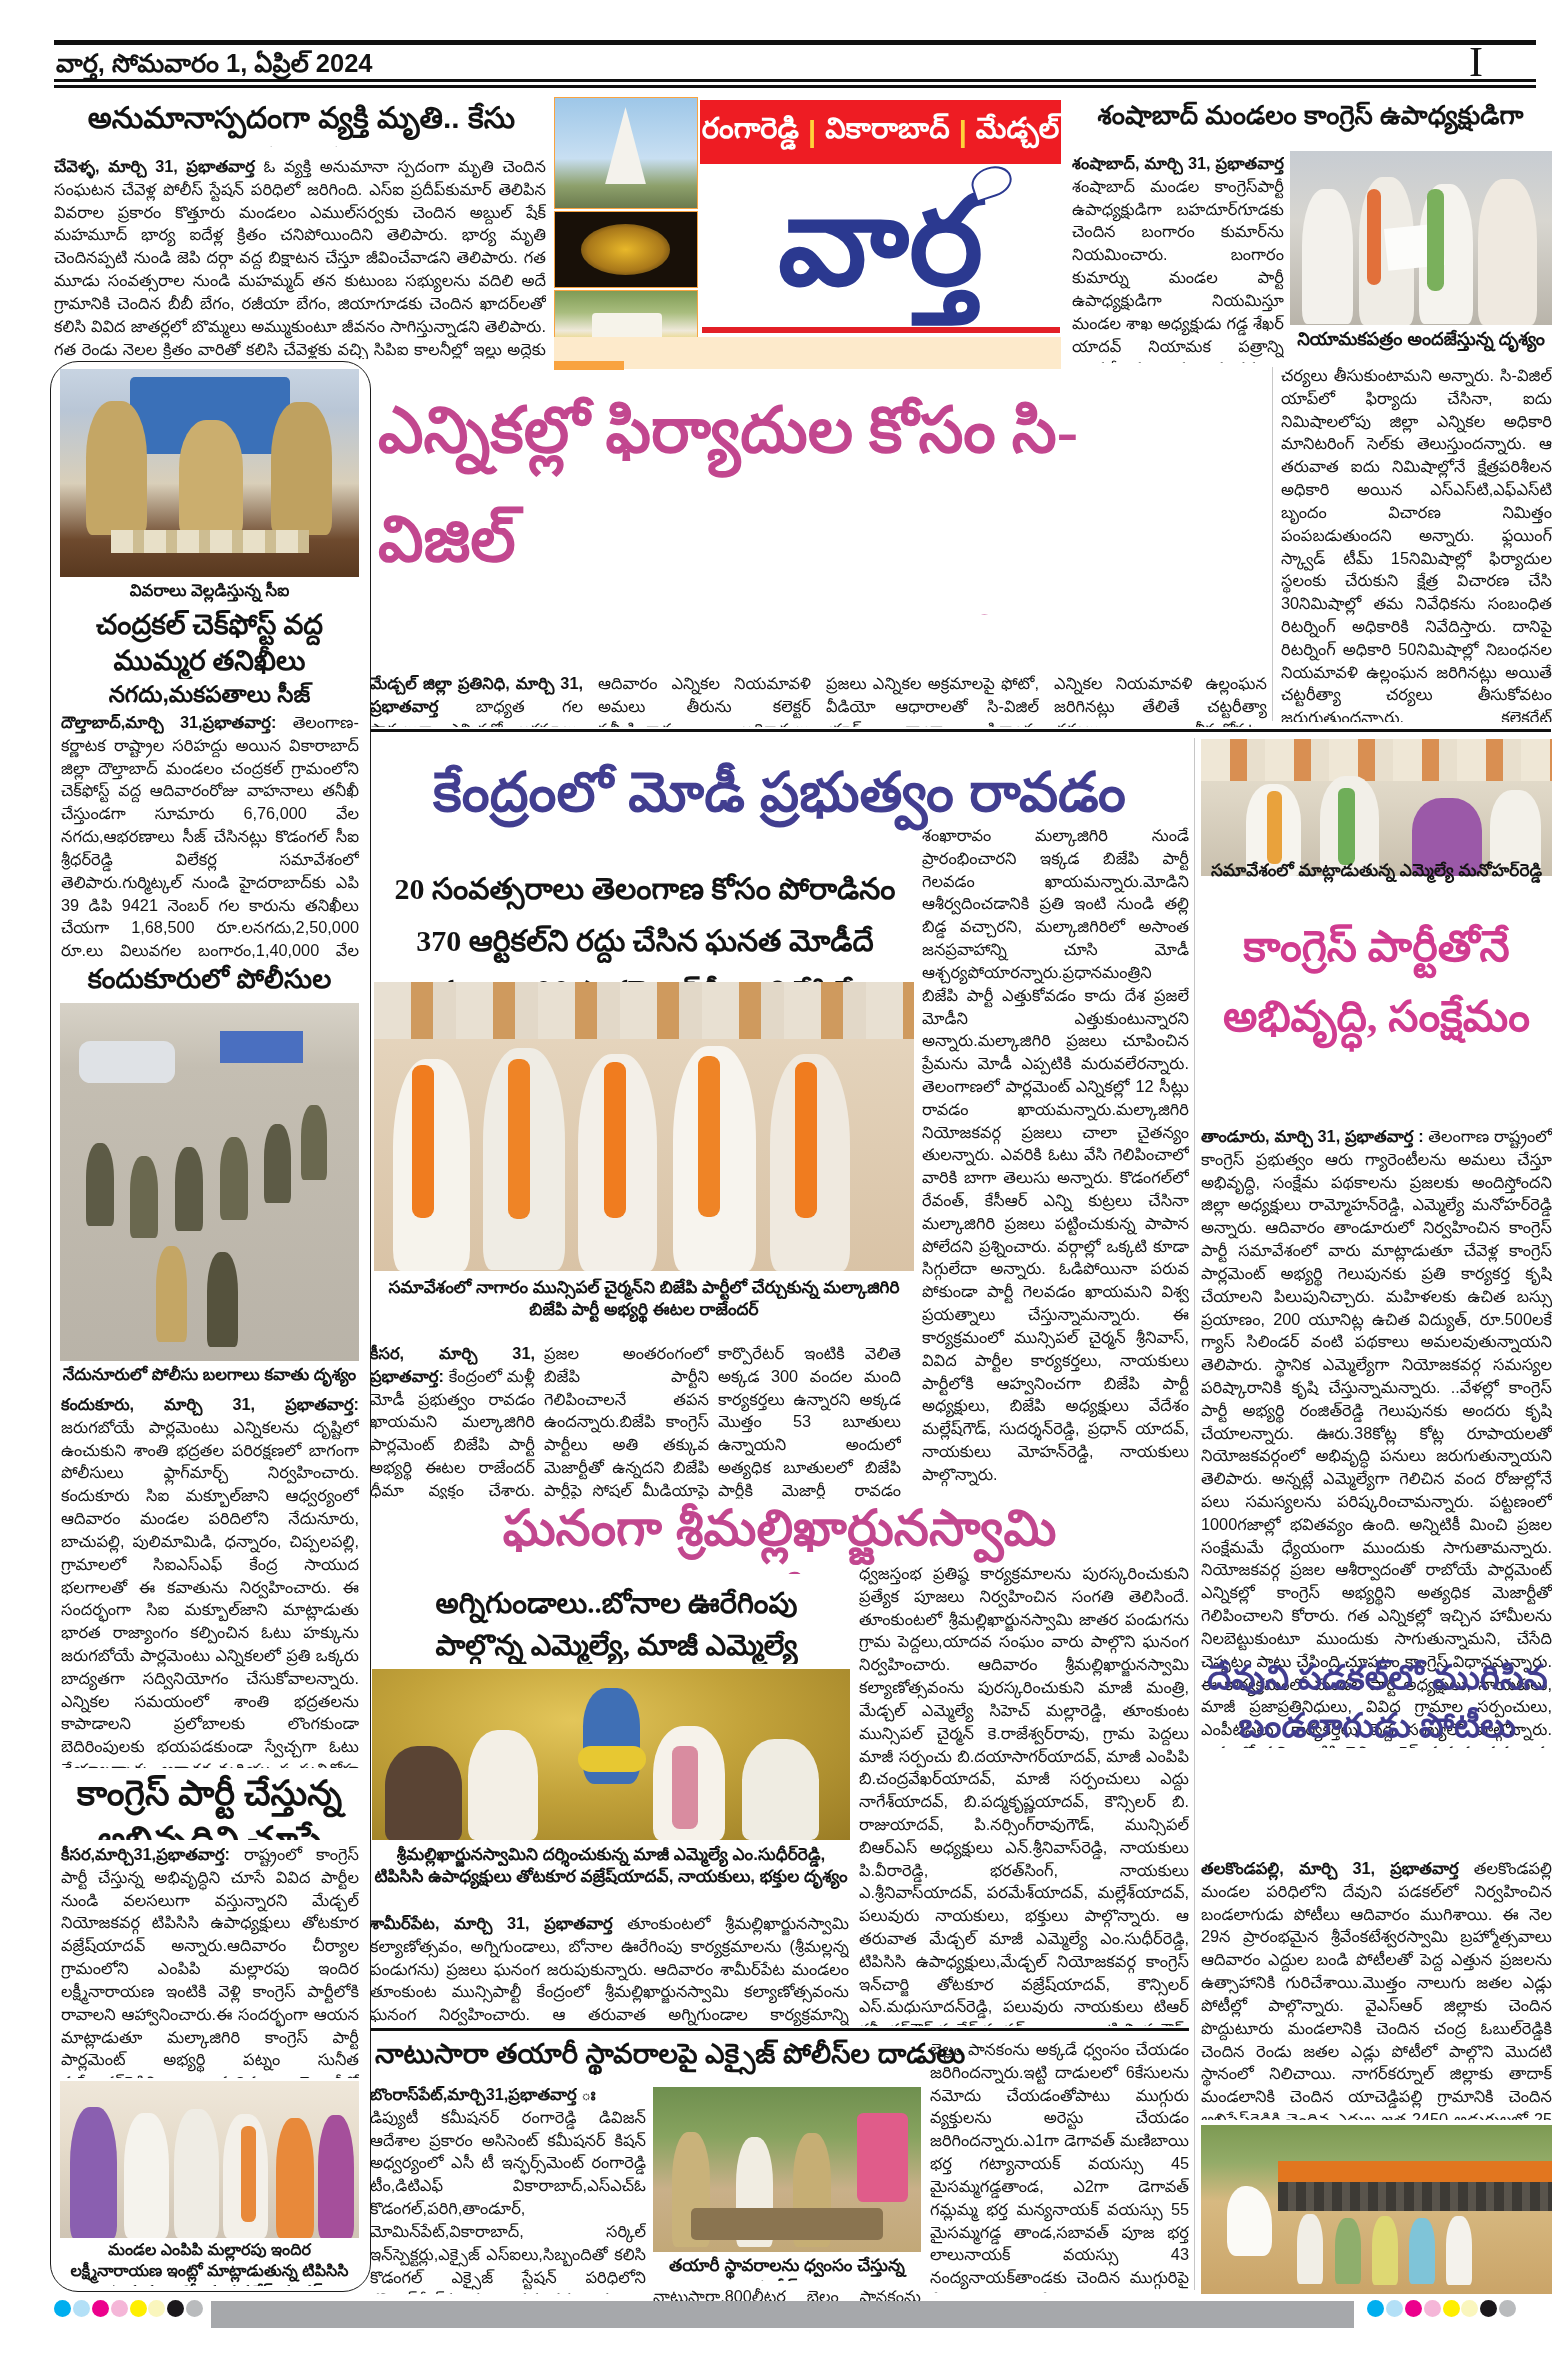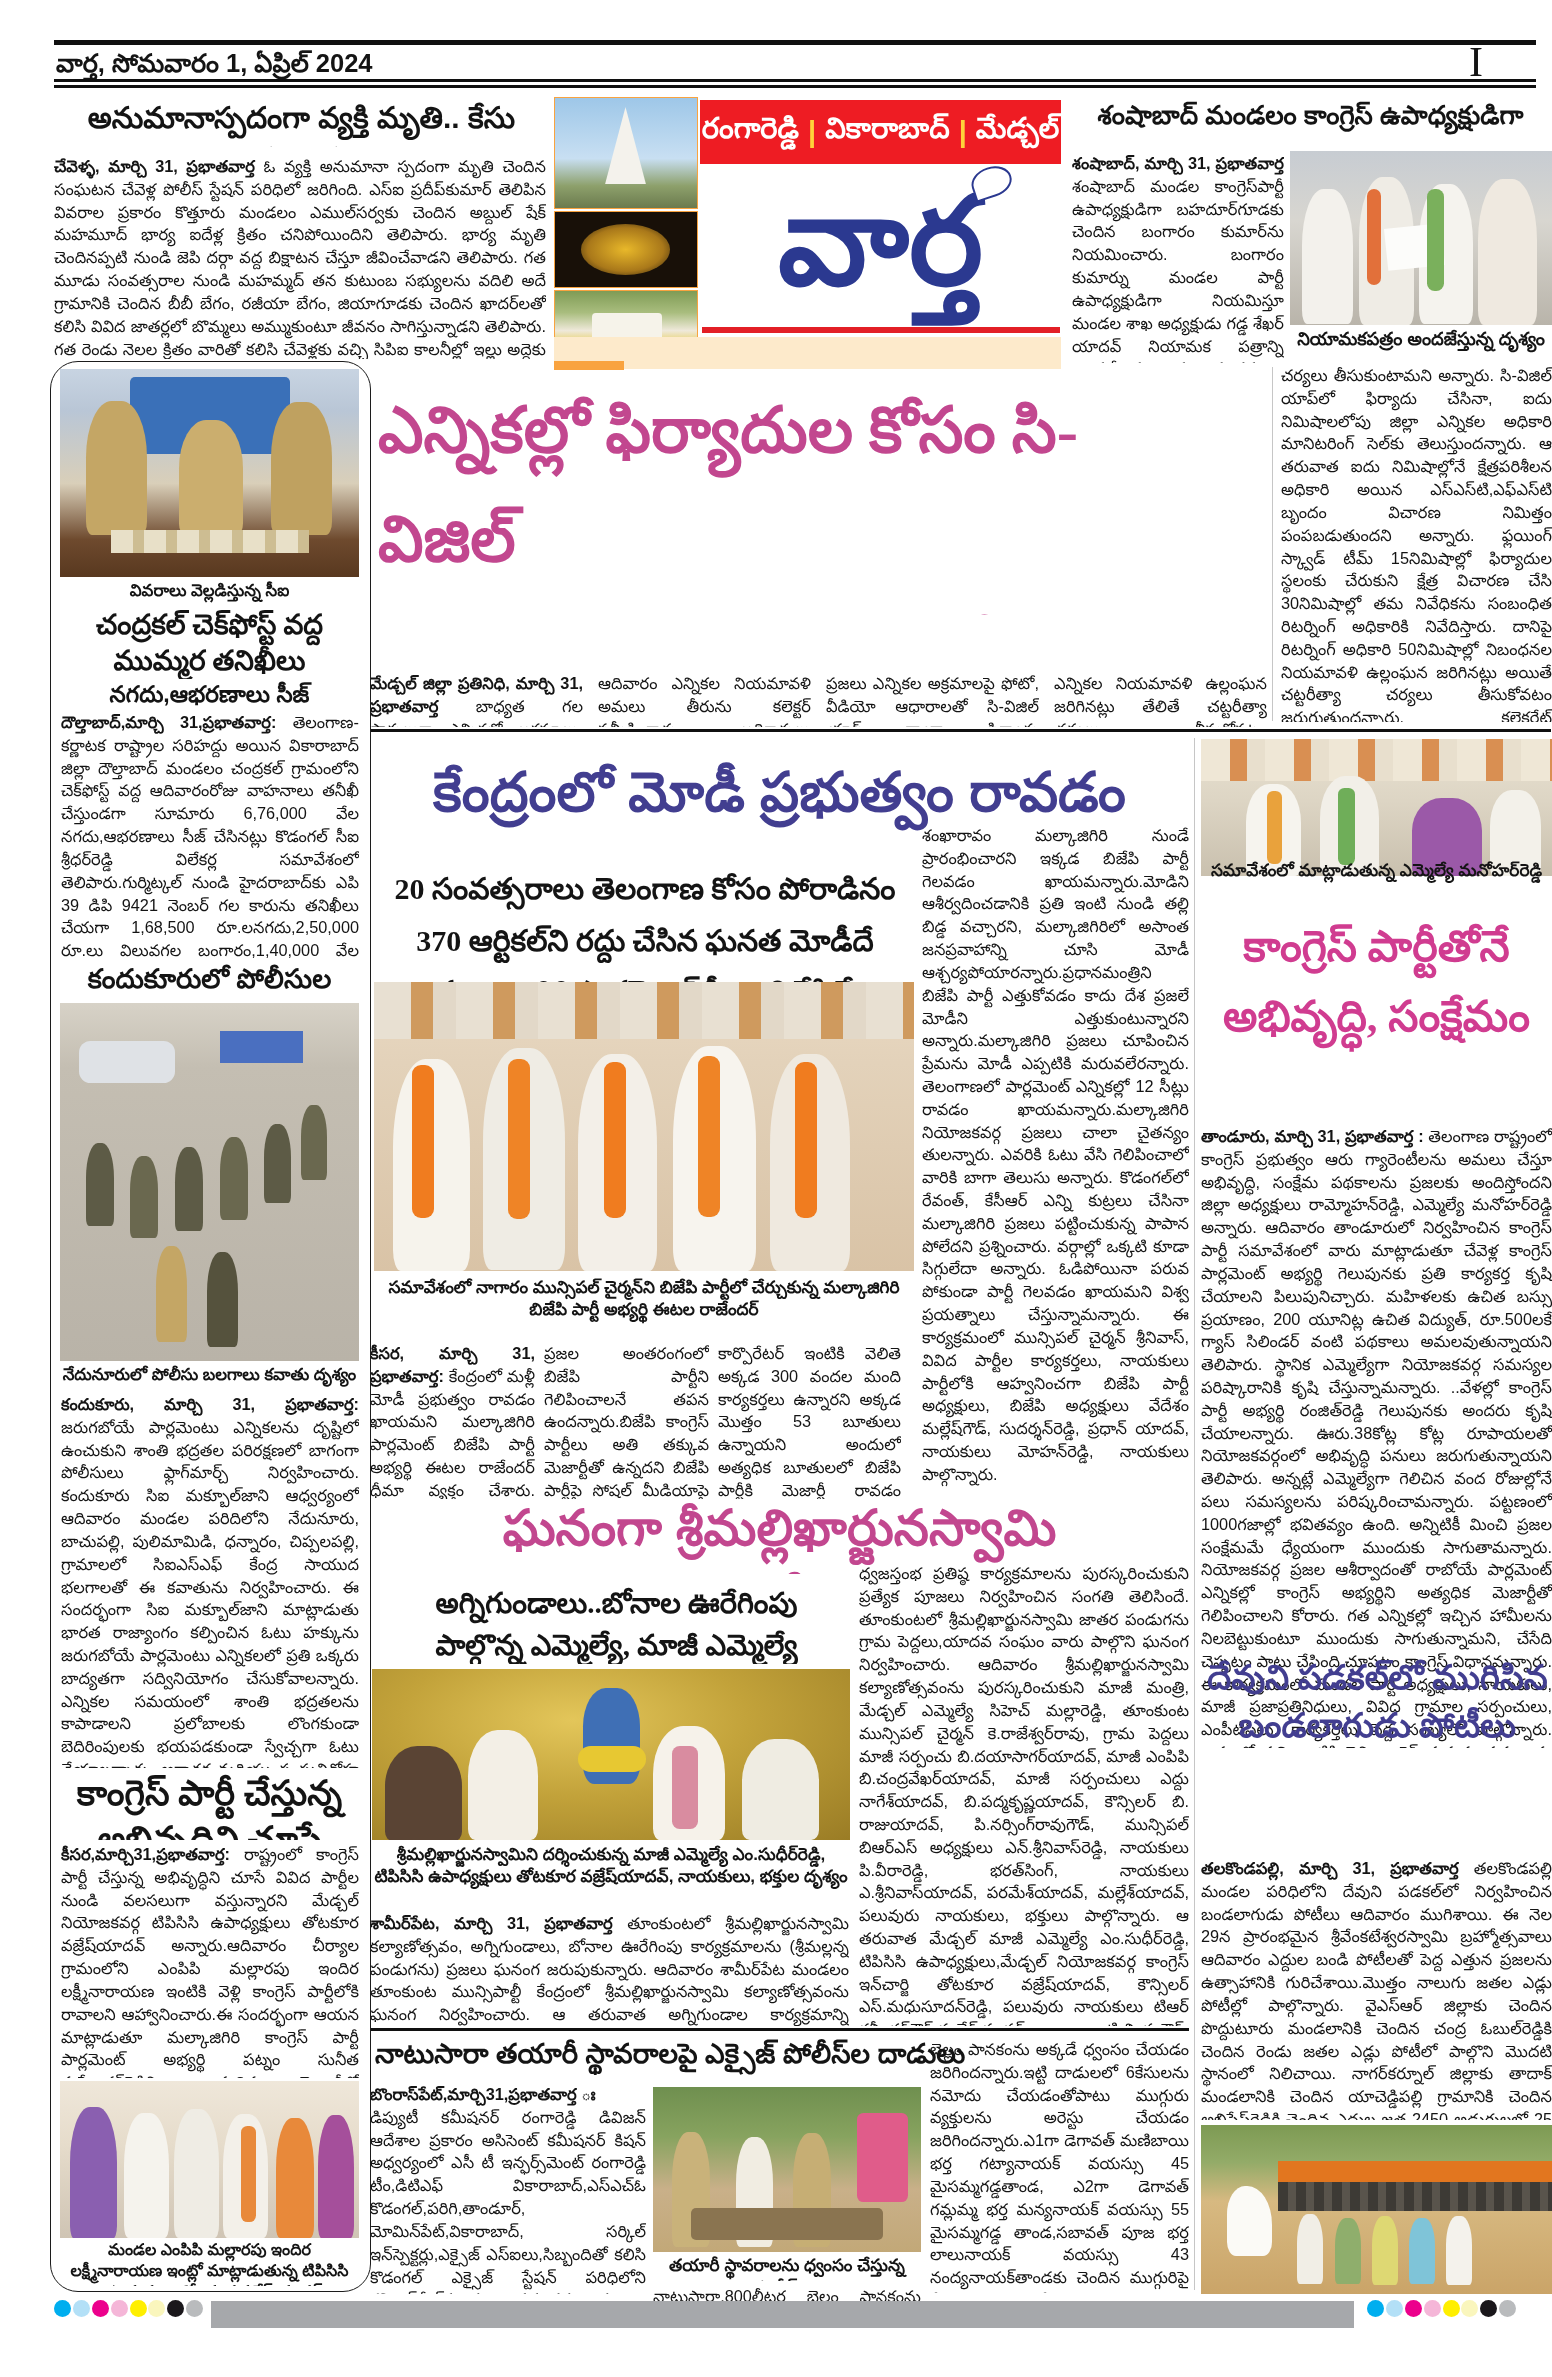--- a/index.html
+++ b/index.html
@@ -167,21 +167,21 @@
   <div class="photo" style="left:60px;top:369px;width:299px;height:208px;background:linear-gradient(180deg,#c8d4e2 0%,#b9c6d6 20%,#d9cfb9 55%,#6e4a2e 82%,#58381f 100%);">
     <div class="abs" style="left:70px;top:7.7px;width:160px;height:77px;background:#3a70b8;border-radius:5.1px;"></div>
     <div class="fig" style="left:25.5px;top:32px;width:61px;height:134px;background:#c4a665;"></div>
     <div class="fig" style="left:119px;top:51px;width:64px;height:115px;background:#cbae6e;"></div>
     <div class="fig" style="left:211px;top:33px;width:61px;height:133px;background:#bfa160;"></div>
     <div class="abs" style="left:51px;top:161px;width:198px;height:23px;background:repeating-linear-gradient(90deg,#e8e0c8 0 22px,#cdbd92 22px 33px);"></div>
   </div>
   <div class="abs caption" style="left:60px;top:580px;width:299px;height:24px;">వివరాలు వెల్లడిస్తున్న సీఐ</div>
   <div class="abs headline center prelines" style="left:60px;top:607px;width:299px;height:72px;font-size:28px;line-height:1.3;">చంద్రకల్ చెక్‌ఫోస్ట్ వద్ద
 ముమ్మర తనిఖీలు</div>
-  <div class="abs headline center" style="left:60px;top:681px;width:299px;height:28px;font-size:23px;">నగదు,ఆభరణాలు సీజ్</div>
+  <div class="abs headline center" style="left:60px;top:681px;width:299px;height:28px;font-size:23px;">నగదు,మకపతాలు సీజ్</div>
   <div class="abs body-text" style="left:61px;top:711px;width:298px;height:250px;"><span class="dateline">దౌల్తాబాద్,మార్చి 31,ప్రభాతవార్త:</span> <span>తెలంగాణ-కర్ణాటక రాష్ట్రాల సరిహద్దు అయిన వికారాబాద్ జిల్లా దౌల్తాబాద్ మండలం చంద్రకల్ గ్రామంలోని చెక్‌ఫోస్ట్ వద్ద ఆదివారంరోజు వాహనాలు తనీఖీ చేస్తుండగా సూమారు 6,76,000 వేల నగదు,ఆభరణాలు సీజ్ చేసినట్లు కొడంగల్ సీఐ శ్రీధర్‌రెడ్డి విలేకర్ల సమావేశంలో తెలిపారు.గుర్మిట్కల్ నుండి హైదరాబాద్‌కు ఎపి 39 డిపి 9421 నెంబర్ గల కారును తనిఖీలు చేయగా 1,68,500 రూ.లనగదు,2,50,000 రూ.లు విలువగల బంగారం,1,40,000 వేల రూ.లు గల వెండి మరియు అదే సమయంలో మరొక వాహనమైన కెఎ 33 ఎమ్ 9833 నెంబర్ గల వాహనంలో 1,75,000 రూ.ల నగదును పోలీసులు పట్టుకున్నారు.ఈ రెండు వాహనాల్లో సుమారు 6,76,000 వేల విలువగల నగదు,ఆభరణాలు సీజ్ చేసినట్లు సీఐ తెలిపారు.ఈ కార్యక్రమంలో ఎస్సై శ్రీశైలం యాదవ్,ఏఎస్సై మూత రాజు,పోలీస్ సిబ్బంది పాల్గొన్నారు.</span></div>
   <div class="abs headline center" style="left:60px;top:964px;width:299px;height:34px;font-size:27px;">కందుకూరులో పోలీసుల ఫ్లాగ్‌మార్చ్</div>
   <div class="photo" style="left:60px;top:1003px;width:299px;height:358px;background:linear-gradient(180deg,#d7d2c7 0%,#c4beb2 18%,#b9b3a8 100%);">
     <div class="abs" style="left:19px;top:38px;width:96px;height:42px;background:#dfe2e6;border-radius:11.5px;"></div>
     <div class="abs" style="left:160px;top:28px;width:83px;height:32px;background:#4a6fc0;"></div>
     <div class="fig" style="left:25.5px;top:140px;width:28px;height:83px;background:#5d5b46;"></div>
     <div class="fig" style="left:70px;top:153px;width:28px;height:82px;background:#6a684f;"></div>
     <div class="fig" style="left:115px;top:144px;width:28px;height:84px;background:#5d5b46;"></div>
     <div class="fig" style="left:160px;top:134px;width:28px;height:83px;background:#6a684f;"></div>
     <div class="fig" style="left:204px;top:121px;width:27px;height:79px;background:#5d5b46;"></div>

